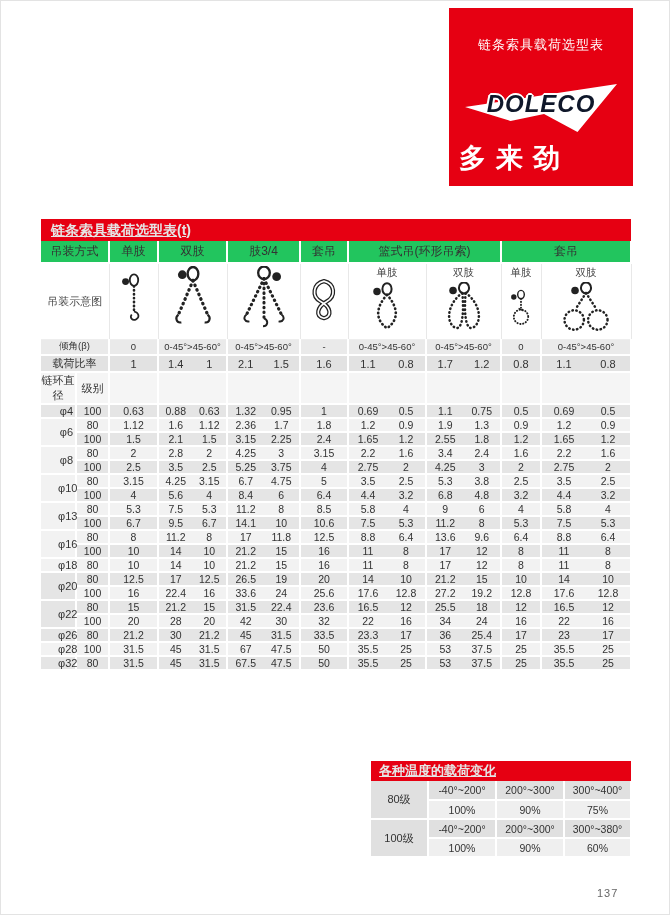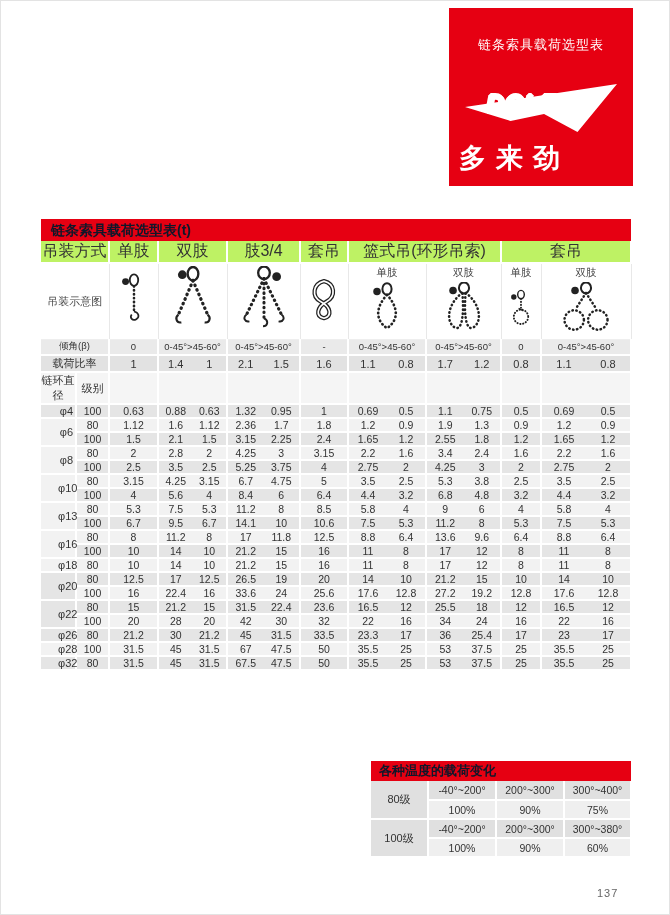--- a/index.html
+++ b/index.html
@@ -4,30 +4,30 @@
 <style>
   * { margin:0; padding:0; box-sizing:border-box; }
   body { background:#fff; font-family:"Liberation Sans","DejaVu Sans",sans-serif; }
   .page { position:relative; width:670px; height:915px; background:#fff; border:1px solid #e3e3e3; overflow:hidden; }
 
   
   .banner { position:absolute; left:448px; top:7px; width:184px; height:178px; background:#e60012; }
   .banner-title { margin-top:28px; text-align:center; color:#fff; font-size:13px; letter-spacing:1px; }
   .logo-wrap { position:relative; width:152px; height:50px; margin:30px auto 0; }
   .logo-plane { position:absolute; inset:0; background:#fff; -webkit-clip-path:polygon(0% 46%, 100% 0%, 74% 96%, 52% 60%, 30% 74%); clip-path:polygon(0% 46%, 100% 0%, 74% 96%, 52% 60%, 30% 74%); }
-  .logo-text { position:absolute; width:100%; top:6px; text-align:center; font-size:24px; font-weight:bold; font-style:italic; letter-spacing:1px; color:#ffffff;
+  .logo-text { position:absolute; width:100%; top:6px; text-align:center; font-size:24px; font-weight:bold; font-style:italic; letter-spacing:1px; color:#0f172a;
     text-shadow:-2px 0 #fff,2px 0 #fff,0 -2px #fff,0 2px #fff,-1px -1px #fff,1px 1px #fff,-1px 1px #fff,1px -1px #fff; }
   .brand-cn { margin-top:6px; text-align:left; color:#fff; font-size:27px; font-weight:bold; letter-spacing:10px; text-indent:10px; }
 
   
   .main-table-wrap { position:absolute; left:40px; top:218px; width:590px; }
-  .red-bar { background:#e60012; color:#0f172a; font-weight:bold; font-size:14px; height:22px; line-height:22px; padding-left:10px; }
+  .red-bar { background:#e60012; color:#e5e5e5; font-weight:bold; font-size:14px; height:22px; line-height:22px; padding-left:10px;text-decoration:underline; }
   table { border-collapse:collapse; table-layout:fixed; width:590px; font-size:11px; color:#333; }
   th, td { font-weight:normal; text-align:center; padding:0; border-right:2px solid #fff; border-bottom:2px solid #fff; }
-  tr.h1 th { background:#bef264; height:22px; font-size:16px; }
+  tr.h1 th { background:#22c55e; height:22px; font-size:12px; }
   tr.illus td { background:#fff; height:76px; vertical-align:top; border-right:1px solid #e8e8e8; border-bottom:1px solid #eee; }
   tr.illus td.lbl { vertical-align:middle; font-size:11px; color:#444; }
   .sub-lbl { display:block; font-size:10.5px; color:#444; margin-top:2px; }
   tr.angle td { background:#eaeaea; height:16px; font-size:9.5px; white-space:nowrap; overflow:hidden; }
   tr.ratio td { background:#e2e2e2; height:16px; }
   tr.diahead td { background:#f5f5f5; height:14px; }
   tbody td { height:13px; font-size:10.5px; }
   tbody tr.dark td { background:#e5e5e5; }
   tbody tr.light td { background:#f2f2f2; }
   tbody td.dia { background:#efefef; font-size:11px;padding-left:17px; }

